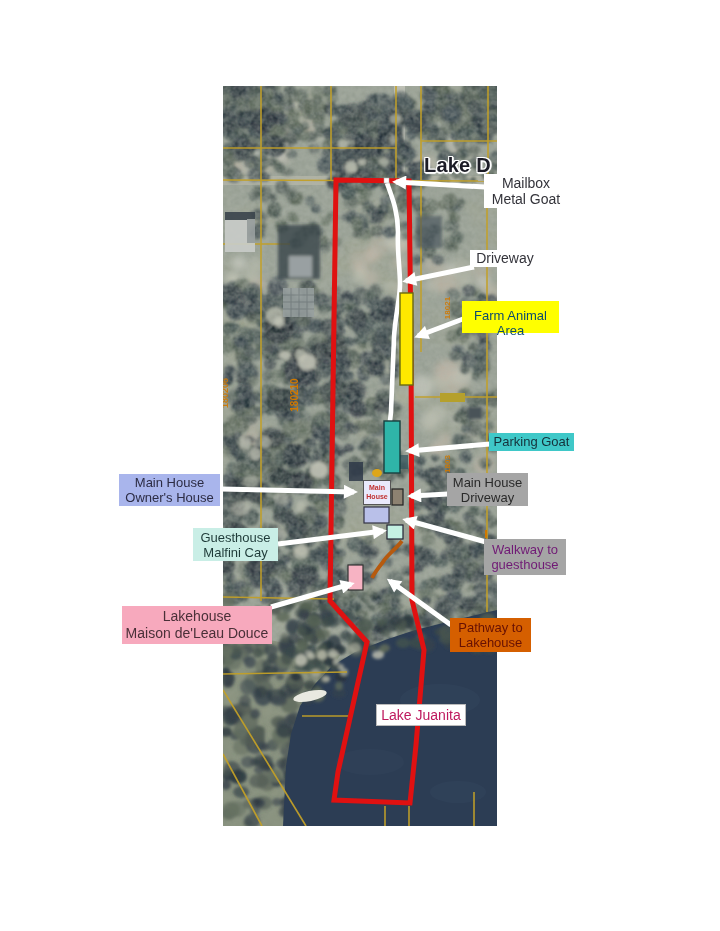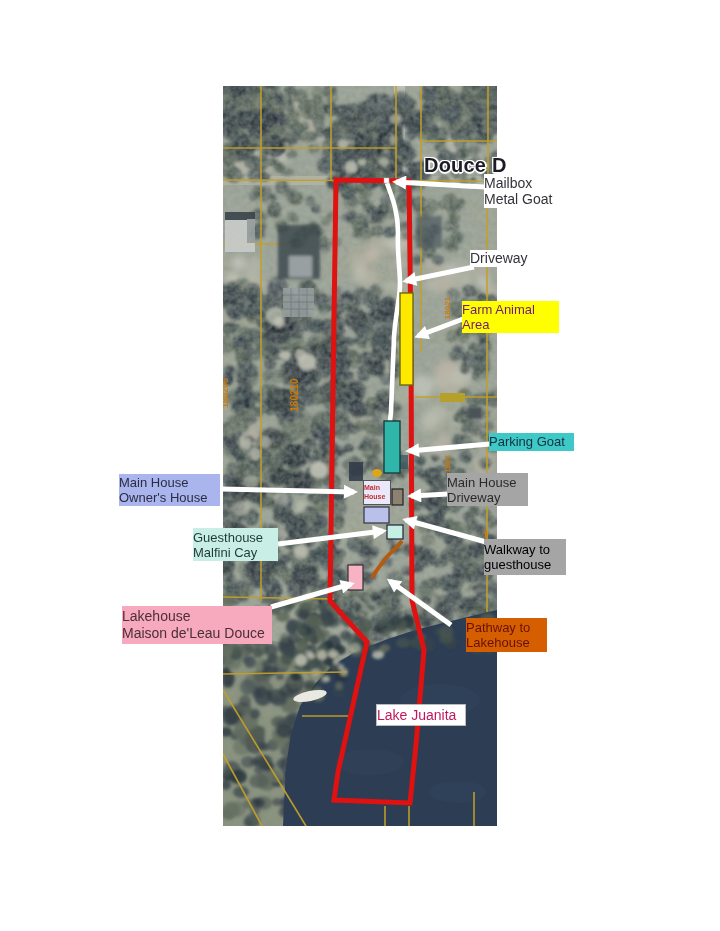--- a/index.html
+++ b/index.html
@@ -1,30 +1,30 @@
 <!DOCTYPE html>
 <html><head><meta charset="utf-8"><title>Property Map</title>
 <style>
 html,body{margin:0;padding:0;background:#ffffff;}
 body{width:720px;height:931px;position:relative;overflow:hidden;
   font-family:"Liberation Sans",sans-serif;}
-.lb{position:absolute;color:#33333a;line-height:15px;font-size:13px;}
+.lb{position:absolute;color:#33333a;line-height:15px;font-size:13px;text-align:center;}
 .rhea{left:424px;top:153px;width:86px;font-size:20px;letter-spacing:0.2px;font-weight:bold;color:#1c1c26;
   line-height:24px;text-align:left;
   text-shadow:-1px -1px 0 #fff,1px -1px 0 #fff,-1px 1px 0 #fff,1px 1px 0 #fff,0 2px 1px #fff,2px 0 1px #fff;}
 .mailbox{left:484px;top:174px;width:84px;background:#ffffff;font-size:14px;line-height:16px;padding:1px 0;}
 .drv{left:470px;top:250px;width:70px;background:#ffffff;font-size:14px;line-height:17px;}
-.farm{left:462px;top:301px;width:97px;height:32px;background:#ffff00;color:#701a75;padding-top:1px;box-sizing:border-box;}
+.farm{left:462px;top:301px;width:97px;height:32px;background:#ffff00;color:#0c4a6e;padding-top:7px;box-sizing:border-box;}
 .park{left:489px;top:433px;width:85px;height:18px;background:#3fc8c8;color:#15303a;line-height:18px;}
 .owner{left:119px;top:474px;width:101px;height:32px;background:#a9b5ec;color:#2c2c44;padding-top:1px;box-sizing:border-box;}
 .mhd{left:447px;top:473px;width:81px;height:33px;background:#a5a5a5;color:#2a2a2a;padding-top:2px;box-sizing:border-box;}
 .guest{left:193px;top:528px;width:85px;height:33px;background:#c9eee6;color:#1e3a38;padding-top:2px;box-sizing:border-box;}
-.walk{left:484px;top:539px;width:82px;height:36px;background:#a5a5a5;color:#000000;padding-top:3px;box-sizing:border-box;}
+.walk{left:484px;top:539px;width:82px;height:36px;background:#a5a5a5;color:#701a75;padding-top:3px;box-sizing:border-box;}
 .lake{left:122px;top:606px;width:150px;height:38px;background:#f7a9bd;color:#4a3038;font-size:14px;line-height:17px;padding-top:2px;box-sizing:border-box;}
-.path{left:450px;top:618px;width:81px;height:34px;background:#d55f00;color:#671103;padding-top:2px;box-sizing:border-box;margin-left:16px;}
+.path{left:450px;top:618px;width:81px;height:34px;background:#d55f00;color:#671103;padding-top:2px;box-sizing:border-box;}
 .juan{left:376px;top:704px;width:90px;height:22px;background:#ffffff;color:#be185d;font-size:14px;line-height:21px;border:1px solid #bbb;box-sizing:border-box;}
 .mini{left:363px;top:480px;width:28px;height:25px;background:#e9e9fb;border:1px solid #555;box-sizing:border-box;
   color:#c03030;font-size:7px;line-height:9px;font-weight:bold;padding-top:2px;}
 </style></head>
 <body>
 <svg width="720" height="931" viewBox="0 0 720 931" style="position:absolute;left:0;top:0">
 <defs>
 <filter id="b1" x="-30%" y="-30%" width="160%" height="160%">
         <feGaussianBlur stdDeviation="1.6"></feGaussianBlur>
       </filter>
@@ -2162,21 +2162,21 @@
 <line x1="486" y1="542" x2="406" y2="520" marker-end="url(#ah)"></line>
 
 <line x1="278" y1="544" x2="383" y2="531" marker-end="url(#ah)"></line>
 
 <line x1="271" y1="607" x2="351" y2="584" marker-end="url(#ah)"></line>
 
 <line x1="451" y1="625" x2="390" y2="581" marker-end="url(#ah)"></line>
 </g>
 </svg>
 
-<div class="lb rhea">Douce D</div>
+<div class="lb rhea">Lake D</div>
 
 <div class="lb mailbox">Mailbox<br>Metal Goat</div>
 
 <div class="lb drv">Driveway</div>
 
 <div class="lb farm">Farm Animal<br>Area</div>
 
 <div class="lb park">Parking Goat</div>
 
 <div class="lb owner">Main House<br>Owner's House</div>

